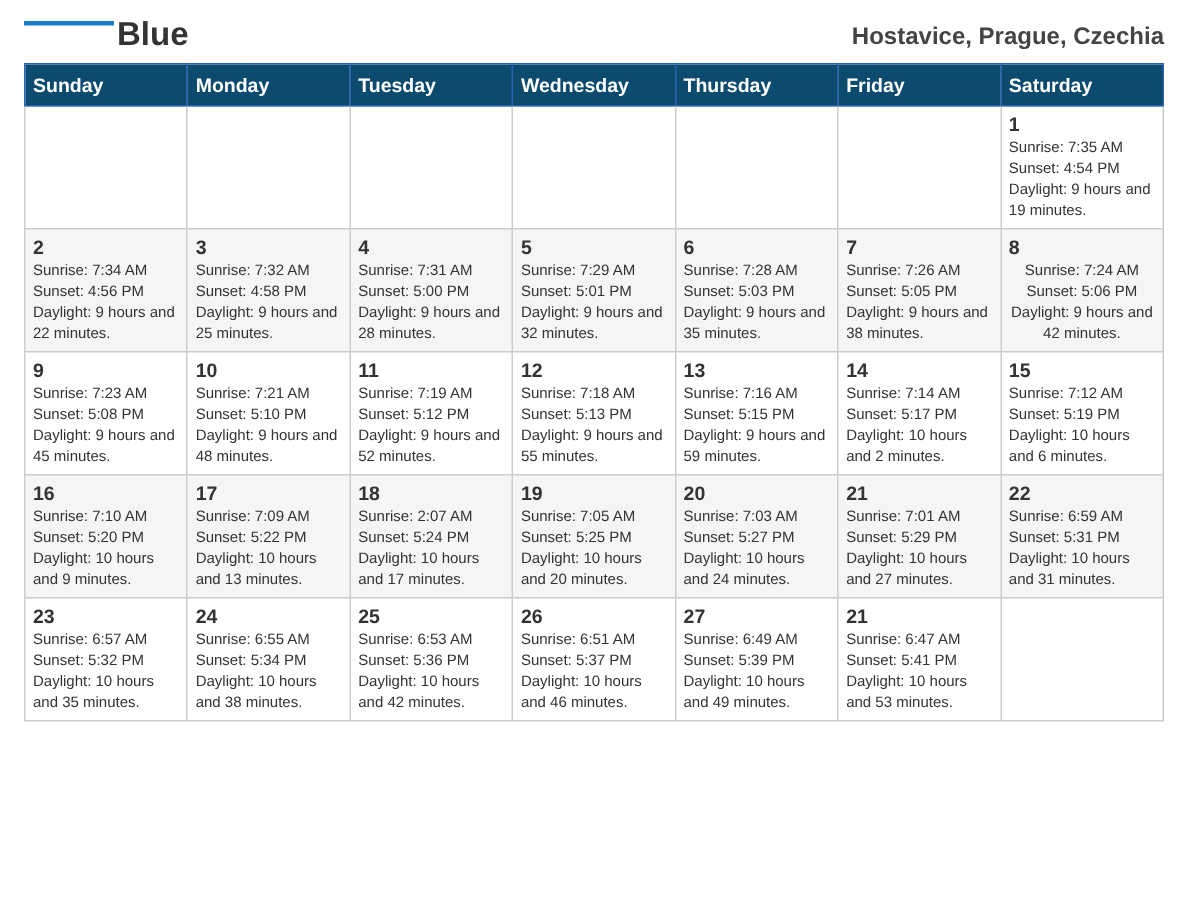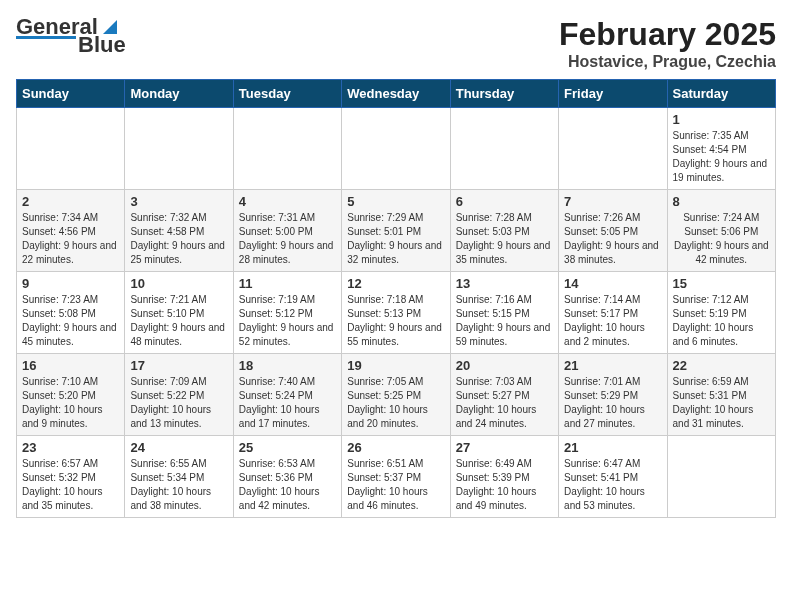--- a/index.html
+++ b/index.html
@@ -86,33 +86,26 @@
     }
     .empty-cell {
       background: #fff !important;
     }
   </style>
 </head>
 <body>
 
 <div class="header">
   <div class="logo">
-    <div style="display:flex;align-items:center;">
-      <span class="logo-text">General</span>
-      <svg width="22" height="22" viewBox="0 0 22 22" style="margin-left:1px;">
-        <polygon points="4,18 18,4 18,18" fill="#1a7abf"></polygon>
-      </svg>
-    </div>
     <div style="display:flex;align-items:flex-start;margin-top:-4px;">
       <div class="logo-line"></div>
       <span class="logo-text blue" style="margin-left:2px;">Blue</span>
     </div>
   </div>
   <div class="title-block">
-    <h1>February 2025</h1>
     <h2>Hostavice, Prague, Czechia</h2>
   </div>
 </div>
 
 <table class="calendar">
   <thead>
     <tr>
       <th>Sunday</th>
       <th>Monday</th>
       <th>Tuesday</th>
@@ -233,21 +226,21 @@
 Daylight: 10 hours and 9 minutes.</div>
         </td>
         <td>
           <span class="day-num">17</span>
           <div class="day-info" style="white-space: pre-line;">Sunrise: 7:09 AM
 Sunset: 5:22 PM
 Daylight: 10 hours and 13 minutes.</div>
         </td>
         <td>
           <span class="day-num">18</span>
-          <div class="day-info" style="white-space: pre-line;">Sunrise: 7:40 AM
+          <div class="day-info" style="white-space: pre-line;">Sunrise: 2:07 AM
 Sunset: 5:24 PM
 Daylight: 10 hours and 17 minutes.</div>
         </td>
         <td>
           <span class="day-num">19</span>
           <div class="day-info" style="white-space: pre-line;">Sunrise: 7:05 AM
 Sunset: 5:25 PM
 Daylight: 10 hours and 20 minutes.</div>
         </td>
         <td>

